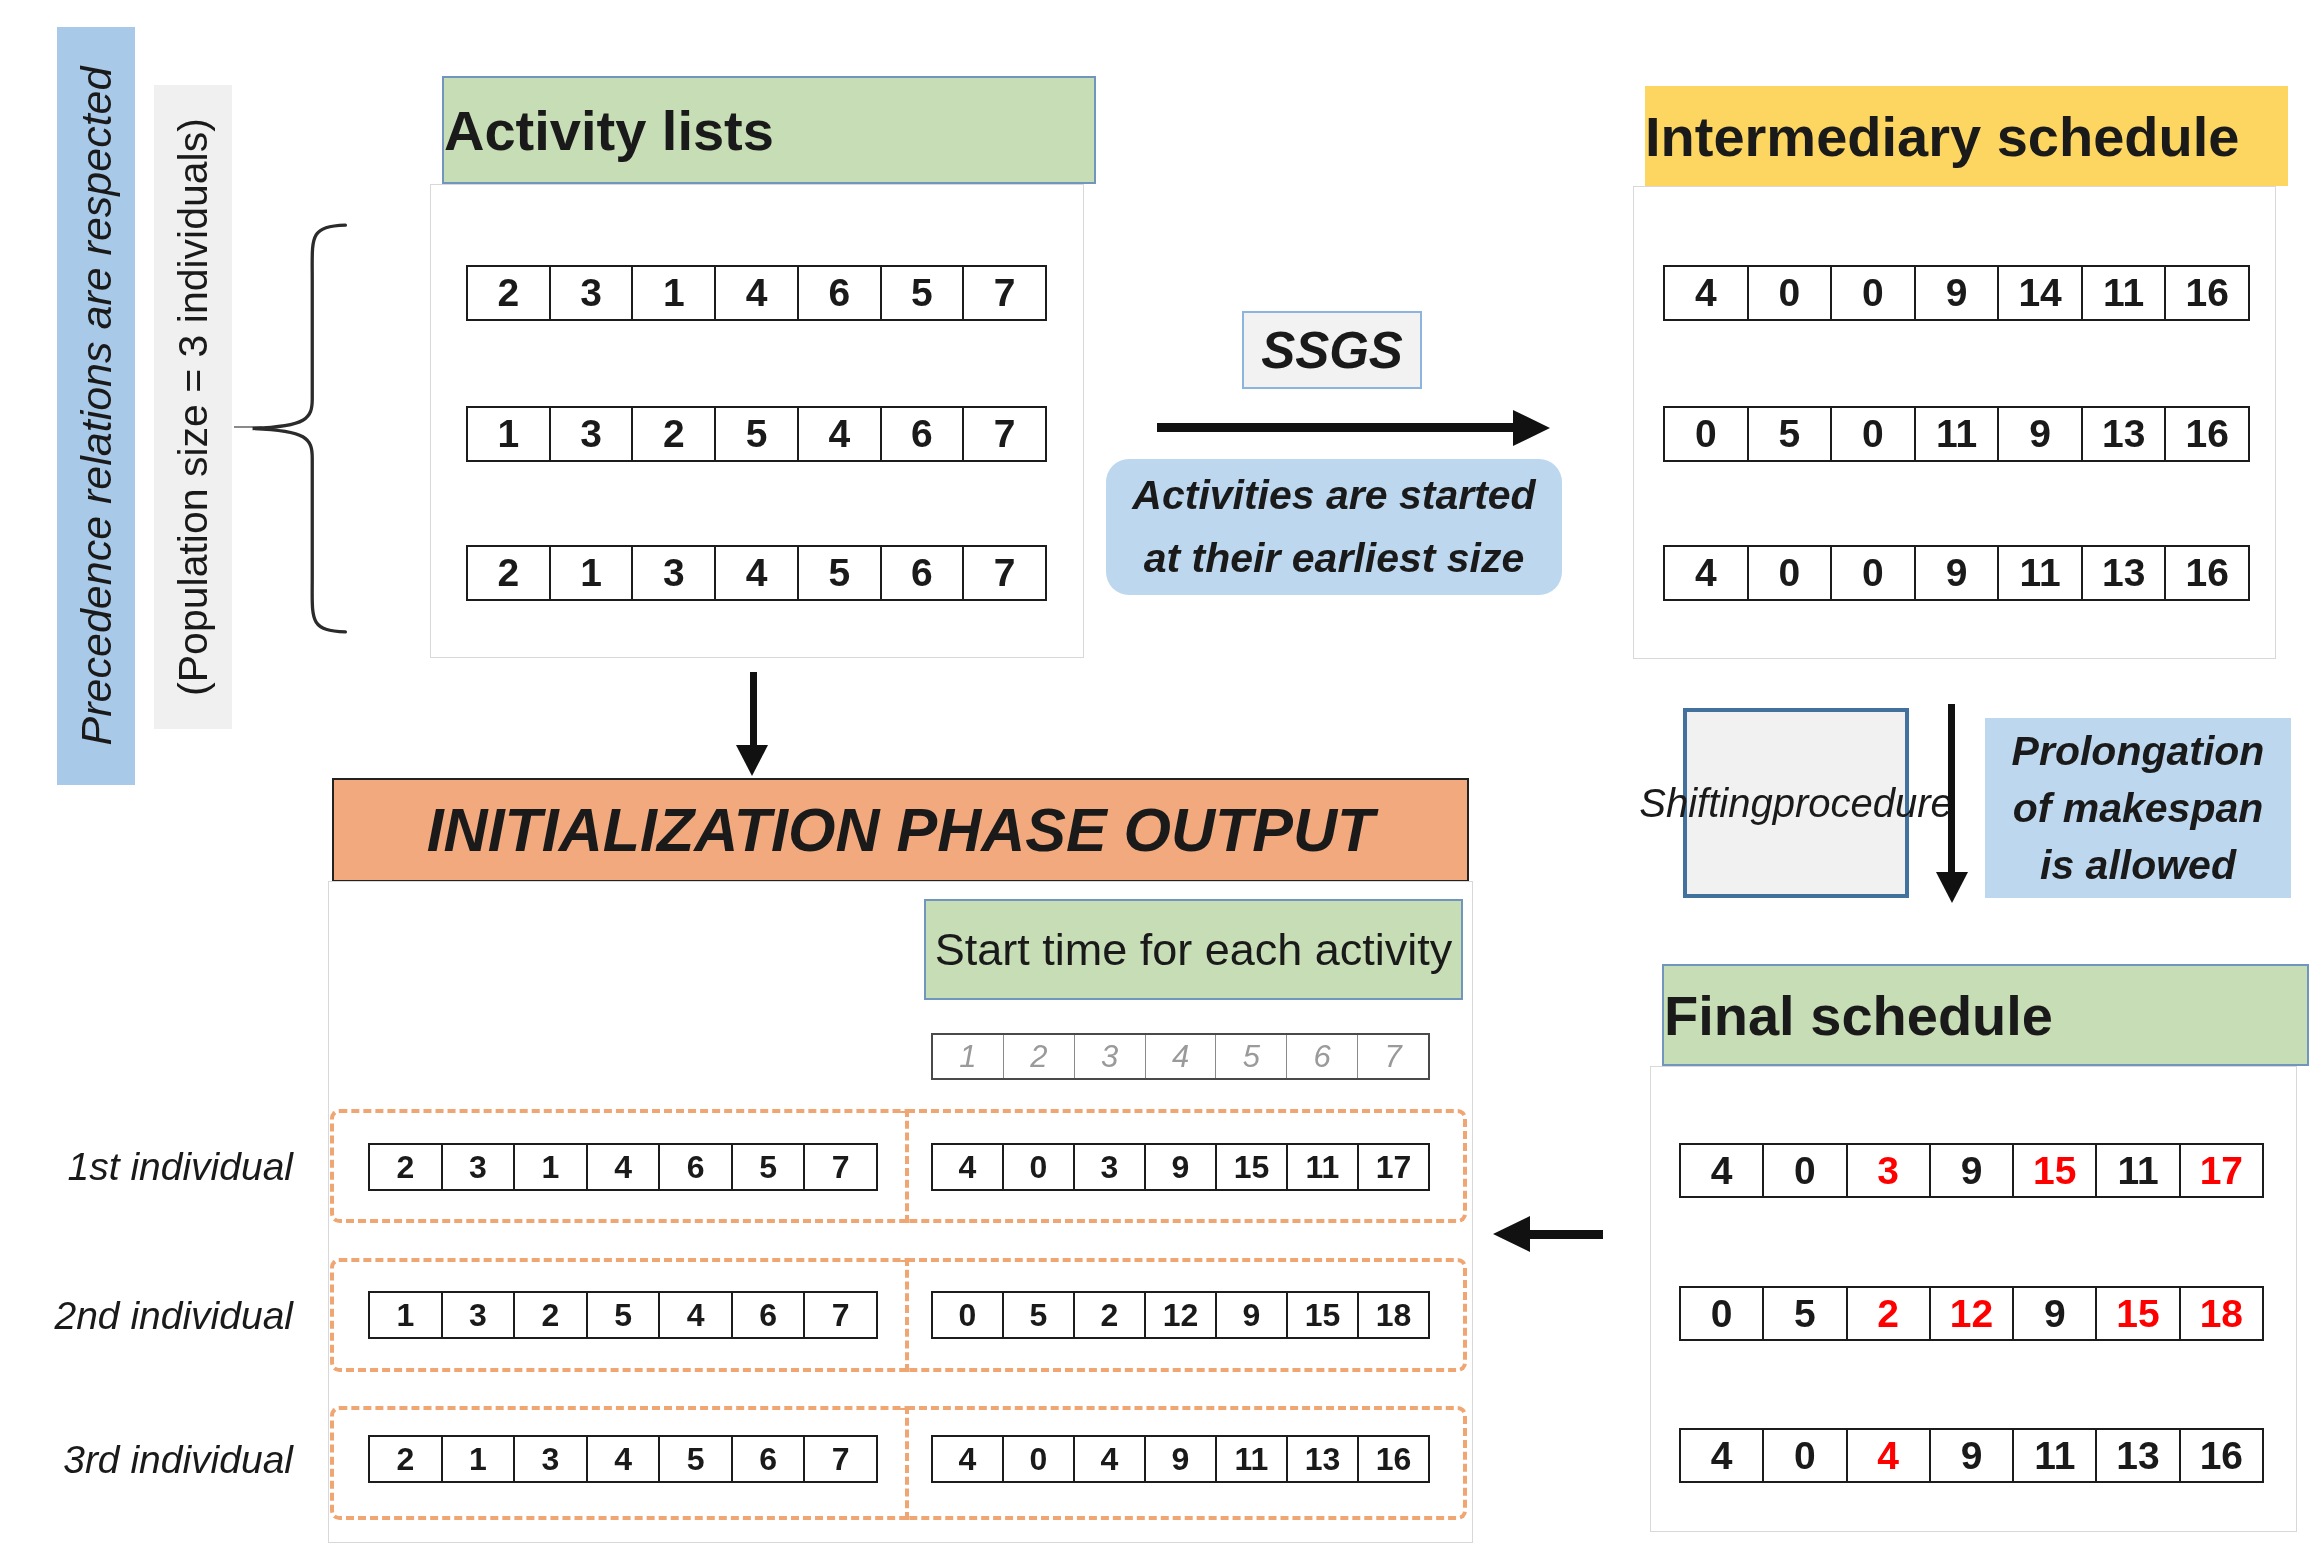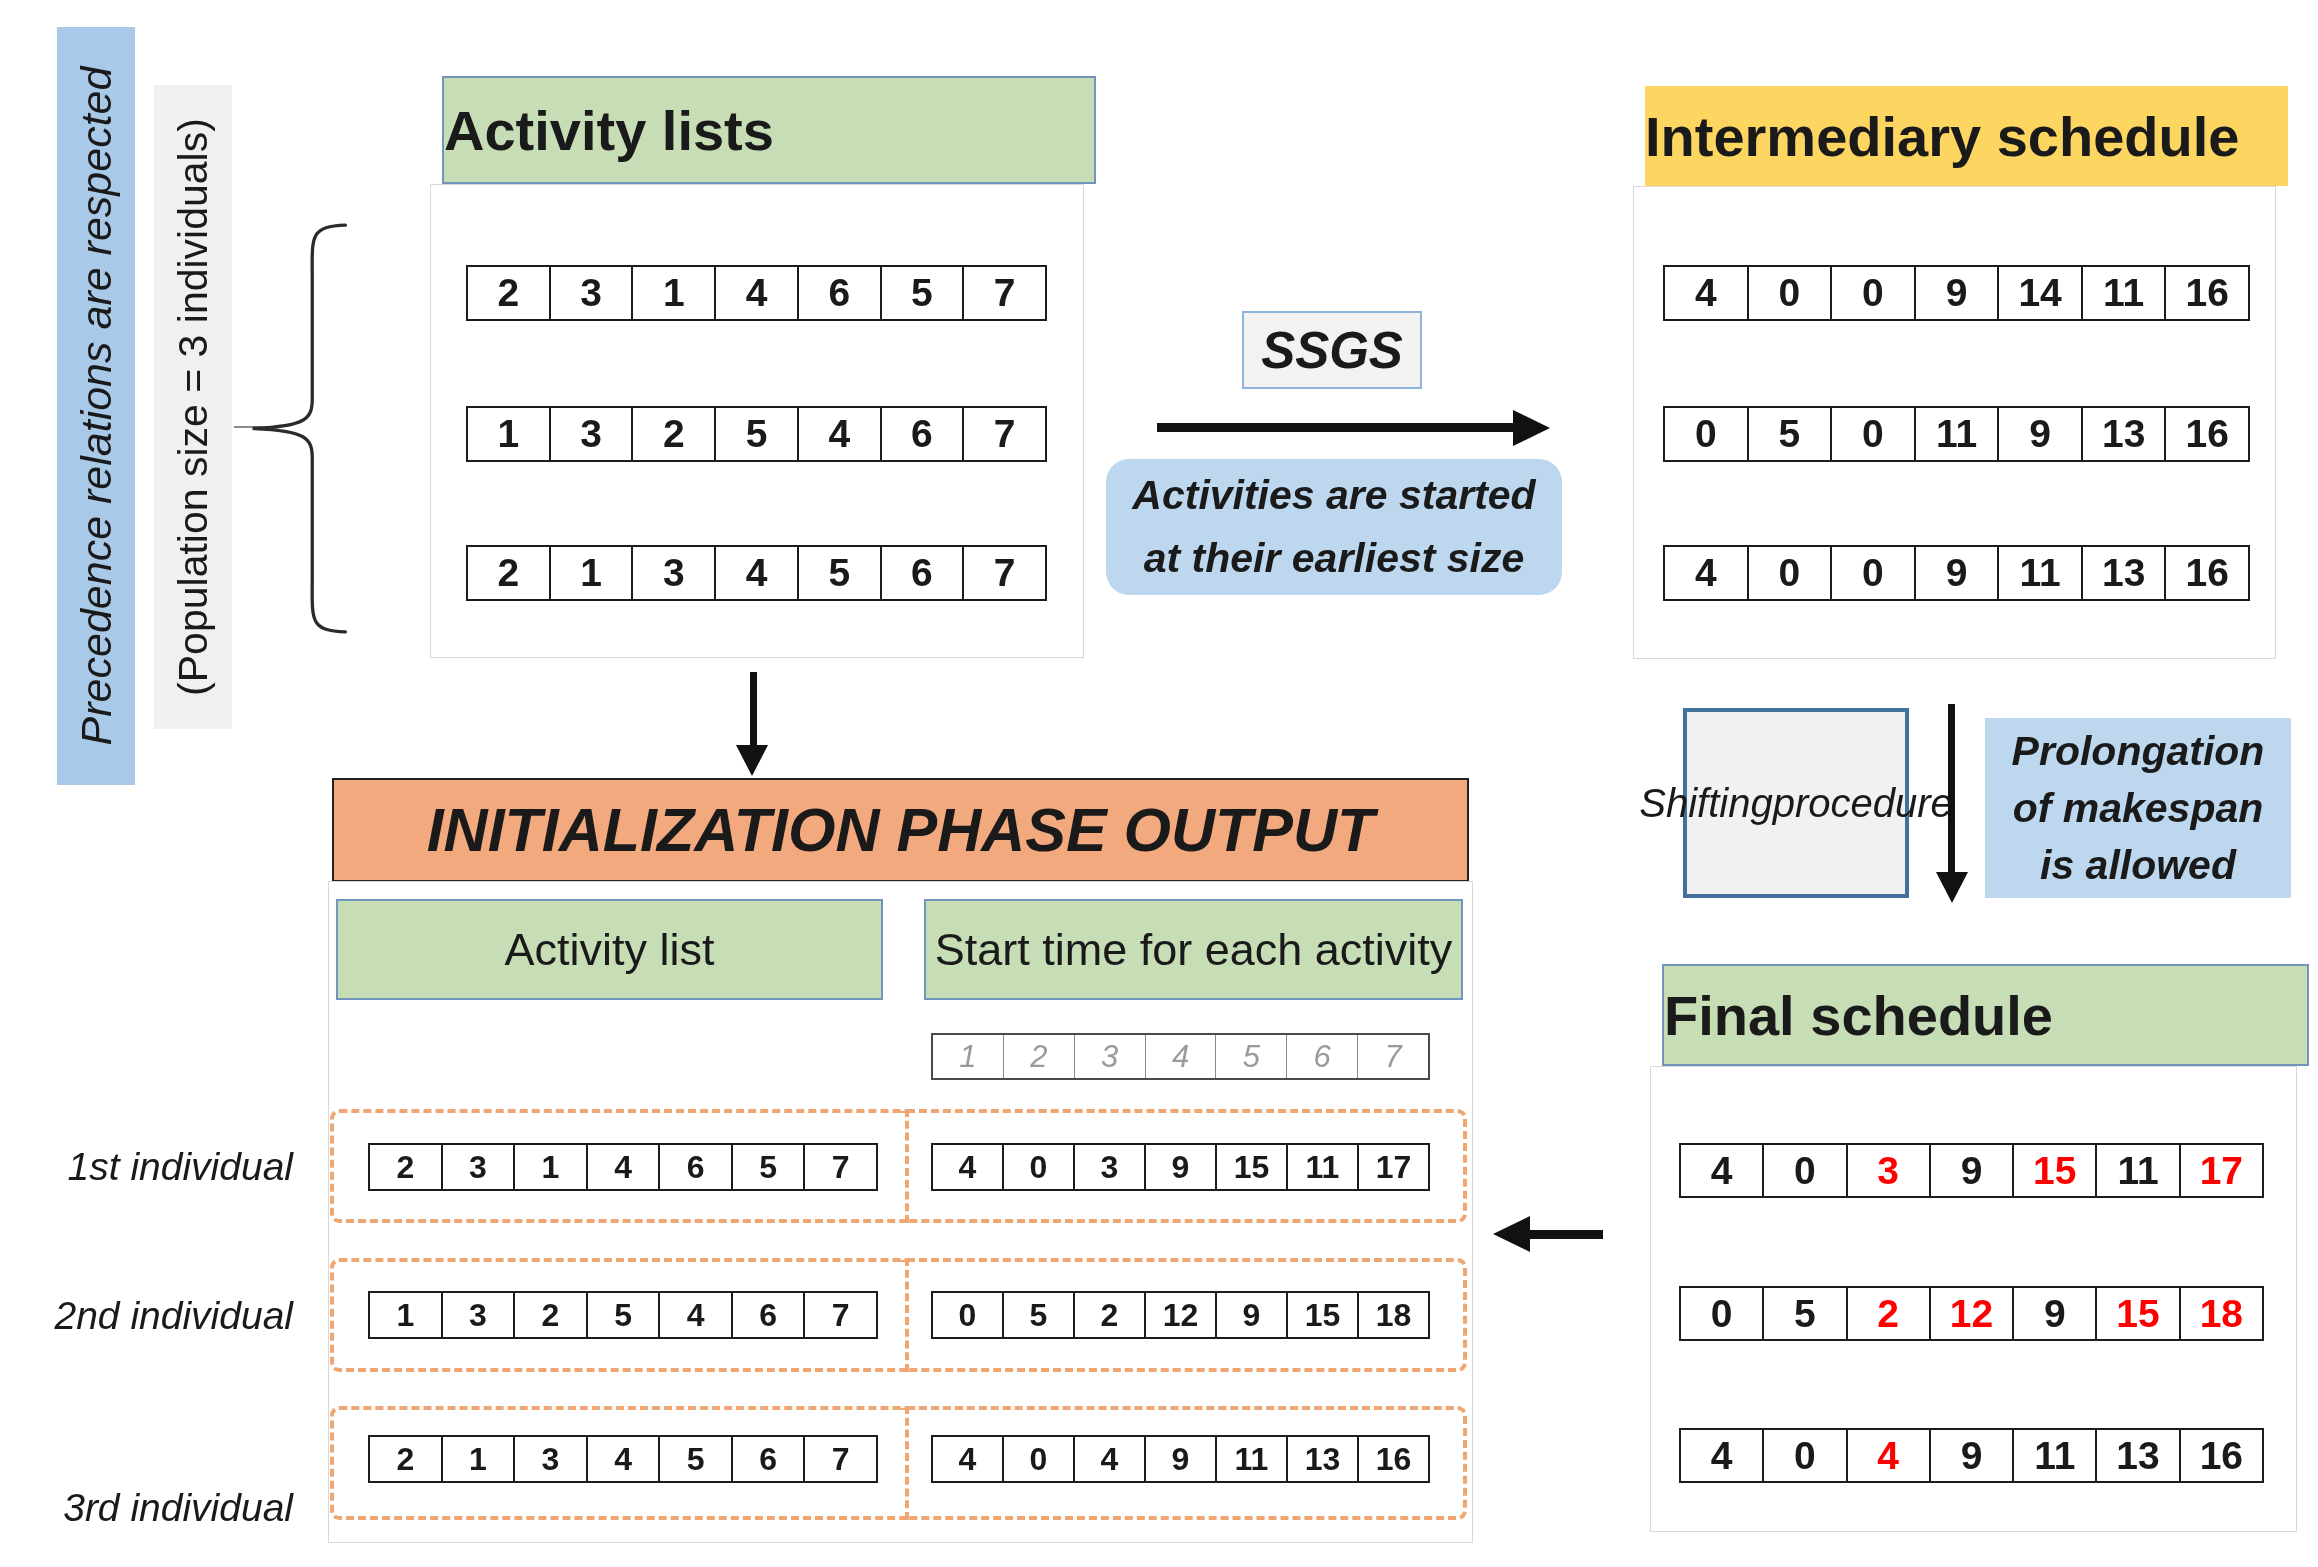--- a/index.html
+++ b/index.html
@@ -228,23 +228,20 @@
       <div class="cell">16</div>
     </div>
 
   <div class="shaft" id="left-arrow-shaft"></div>
   <div class="head" id="left-arrow-head"></div>
 
   <div class="abs" id="init-header">
     <span class="sec-title-txt">INITIALIZATION PHASE OUTPUT</span>
   </div>
   <div class="panel-body" id="init-body"></div>
-  <div class="sub-hd" id="sub-activity">
-    <span>Activity list</span>
-  </div>
   <div class="sub-hd" id="sub-start">
     <span>Start time for each activity</span>
   </div>
 
   <div class="num-row thin" id="index-row" style="left:931px;top:1033px;width:499px;height:47px;">
       <div class="cell">1</div>
       <div class="cell">2</div>
       <div class="cell">3</div>
       <div class="cell">4</div>
       <div class="cell">5</div>
@@ -291,21 +288,21 @@
       <div class="cell">5</div>
       <div class="cell">2</div>
       <div class="cell">12</div>
       <div class="cell">9</div>
       <div class="cell">15</div>
       <div class="cell">18</div>
     </div>
 
   <div class="dashed-box dashed-left" style="top:1406px;height:114px;"></div>
   <div class="dashed-box dashed-right" style="top:1406px;height:114px;"></div>
-  <div class="indiv-label" style="top:1434px;margin-top:48px;">3rd individual</div>
+  <div class="indiv-label" style="top:1434px;">3rd individual</div>
   <div class="num-row thin" style="left:368px;top:1435px;width:510px;height:48px;">
       <div class="cell">2</div>
       <div class="cell">1</div>
       <div class="cell">3</div>
       <div class="cell">4</div>
       <div class="cell">5</div>
       <div class="cell">6</div>
       <div class="cell">7</div>
     </div>
   <div class="num-row thin" style="left:931px;top:1435px;width:499px;height:48px;">

